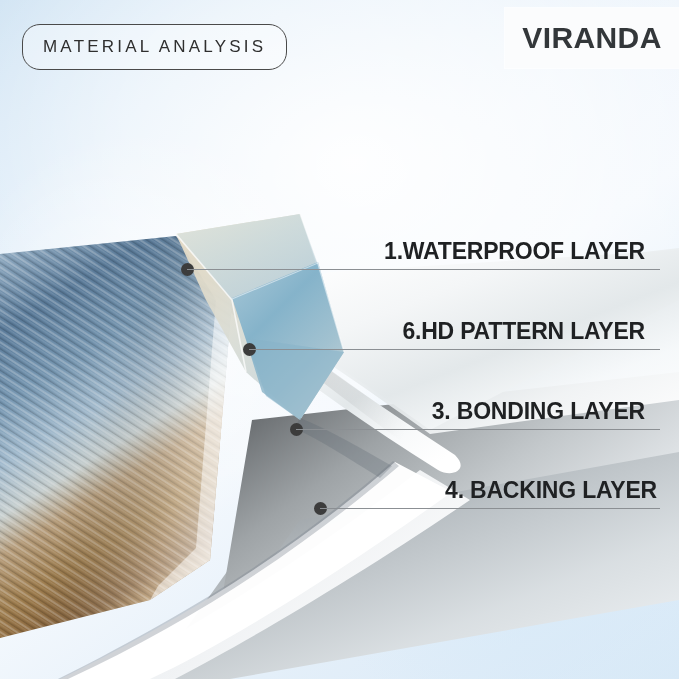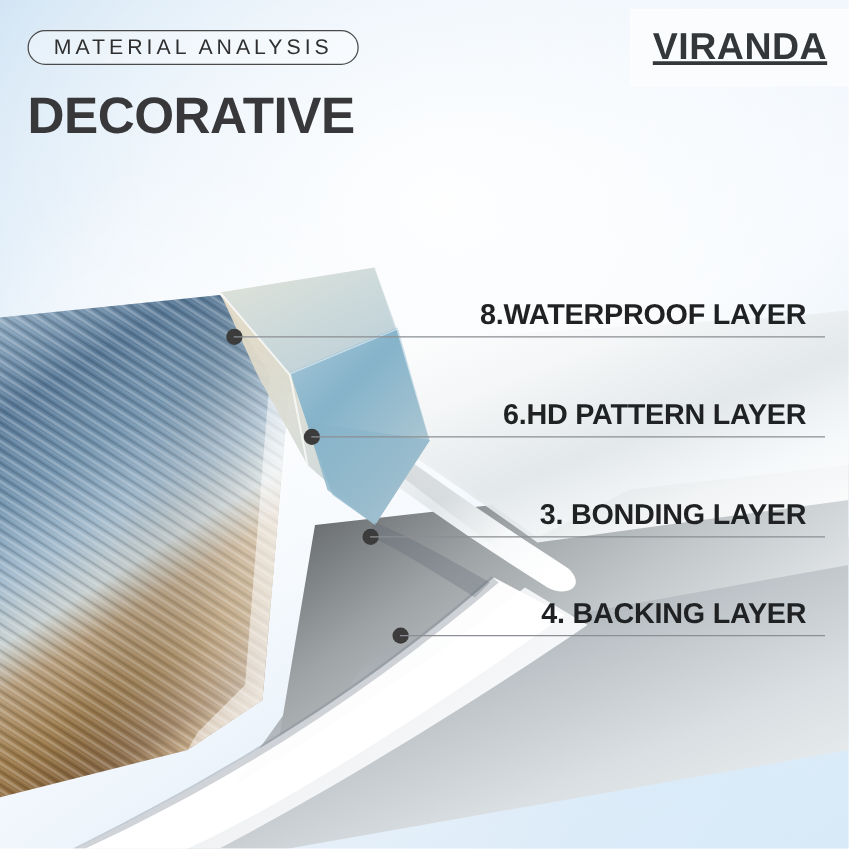--- a/index.html
+++ b/index.html
@@ -32,21 +32,21 @@
     width: 460px; height: 420px;
     background: radial-gradient(circle at 50% 50%, rgba(214,233,248,0.85) 0%, rgba(214,233,248,0) 70%);
     pointer-events: none;
   }
 
   
   .badge {
     position: absolute;
     left: 22px;
     top: 24px;
-    height: 28px;
+    height: 46px;
     padding: 0 20px;
     display: flex;
     align-items: center;
     border: 1.4px solid #4a4a4a;
     border-radius: 18px;
     background: rgba(255,255,255,0.34);
     box-sizing: border-box;
   }
   .badge span {
     font-size: 17px;
@@ -79,21 +79,20 @@
     display: flex;
     align-items: center;
     justify-content: center;
     box-shadow: 0 0 0 1px rgba(255,255,255,0.7);
   }
   .logo-box span {
     font-size: 30px;
     font-weight: 700;
     color: #33373a;
     letter-spacing: 0.4px;
-    text-decoration: underline;
   }
 
   
   .stage {
     position: absolute;
     inset: 0;
     pointer-events: none;
   }
   .stage svg { display: block; width: 679px; height: 679px; }
 
@@ -268,43 +267,42 @@
 
       <path d="M 300,418 C 330,430 360,448 392,466 L 380,478 C 348,458 320,440 294,428 Z" fill="rgba(90,100,112,0.28)"></path>
     </svg>
   </div>
 
   <div class="badge">
     <span>MATERIAL ANALYSIS</span>
   </div>
 
   <div class="headline">
-    <span class="l1">DECORATIVE</span>
   </div>
 
   <div class="logo-box">
     <span>VIRANDA</span>
   </div>
 
   <div id="callout-layer">
       <div class="callout" style="top: 269px;">
         <div class="dot" style="left: 187px;"></div>
         <div class="lead" style="left: 187px; width: 473px;"></div>
-        <div class="label" style="right: 34px;">8.WATERPROOF LAYER</div>
+        <div class="label" style="right: 34px;">1.WATERPROOF LAYER</div>
       </div>
       <div class="callout" style="top: 349px;">
         <div class="dot" style="left: 249px;"></div>
         <div class="lead" style="left: 249px; width: 411px;"></div>
         <div class="label" style="right: 34px;">6.HD PATTERN LAYER</div>
       </div>
       <div class="callout" style="top: 429px;">
         <div class="dot" style="left: 296px;"></div>
         <div class="lead" style="left: 296px; width: 364px;"></div>
         <div class="label" style="right: 34px;">3. BONDING LAYER</div>
       </div>
       <div class="callout" style="top: 508px;">
         <div class="dot" style="left: 320px;"></div>
         <div class="lead" style="left: 320px; width: 340px;"></div>
-        <div class="label" style="right: 34px;">4. BACKING LAYER</div>
+        <div class="label" style="right: 22px;">4. BACKING LAYER</div>
       </div>
     </div>
 
 </div>
 
 </body></html>

